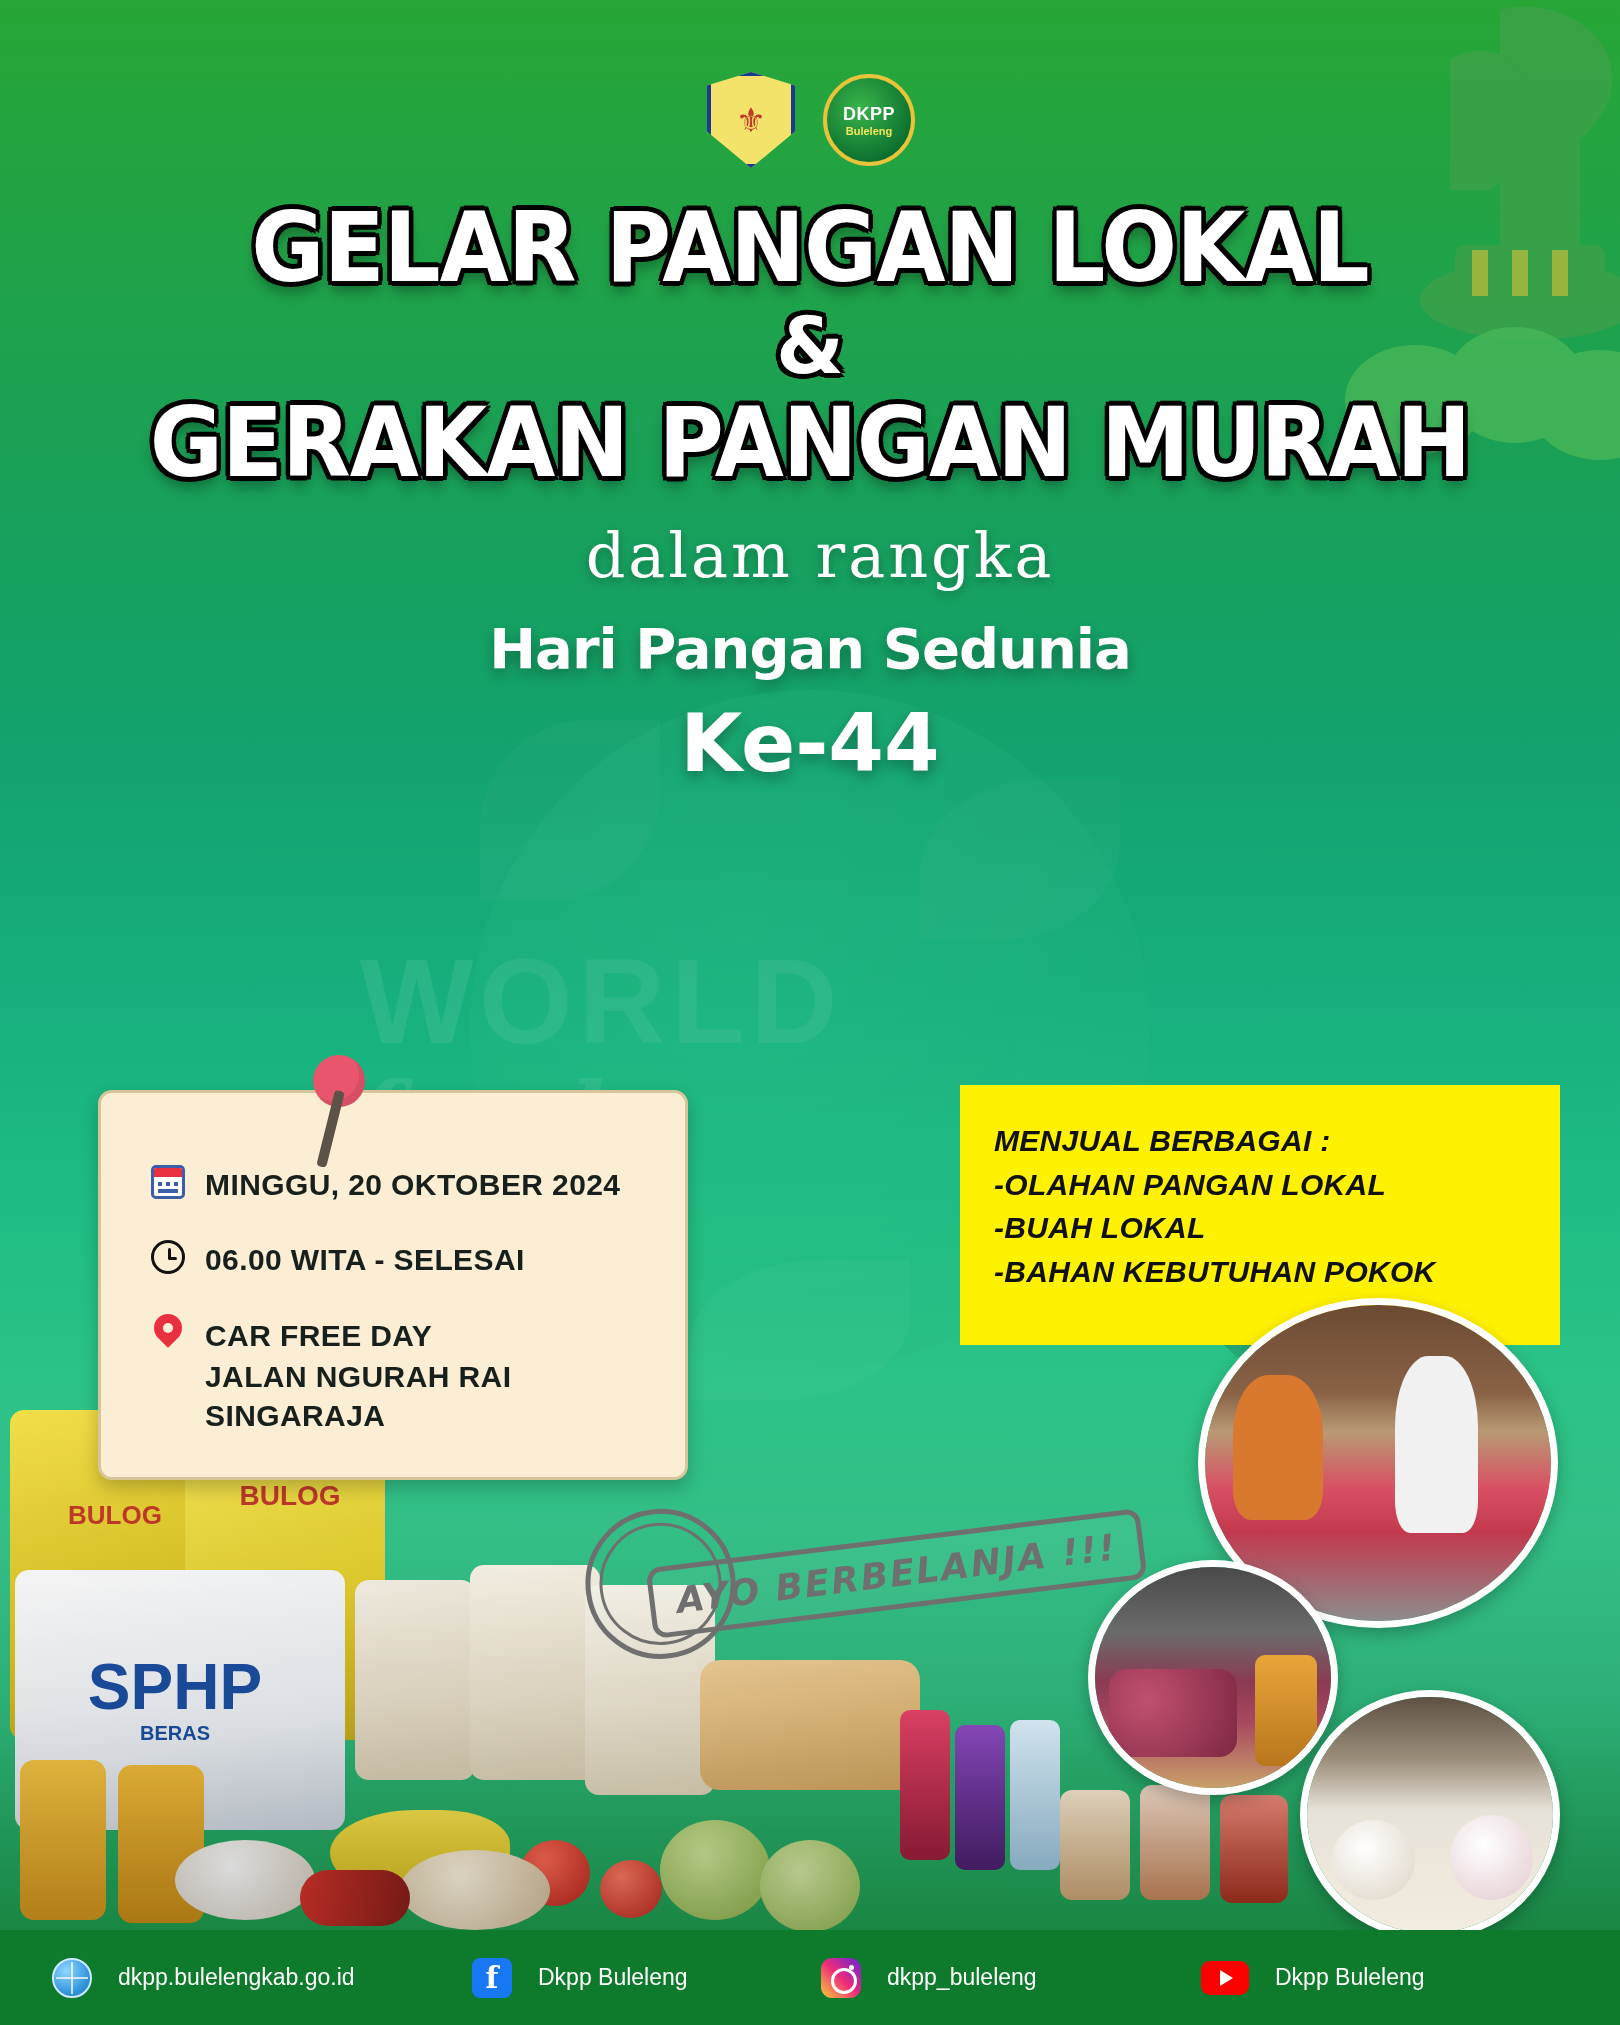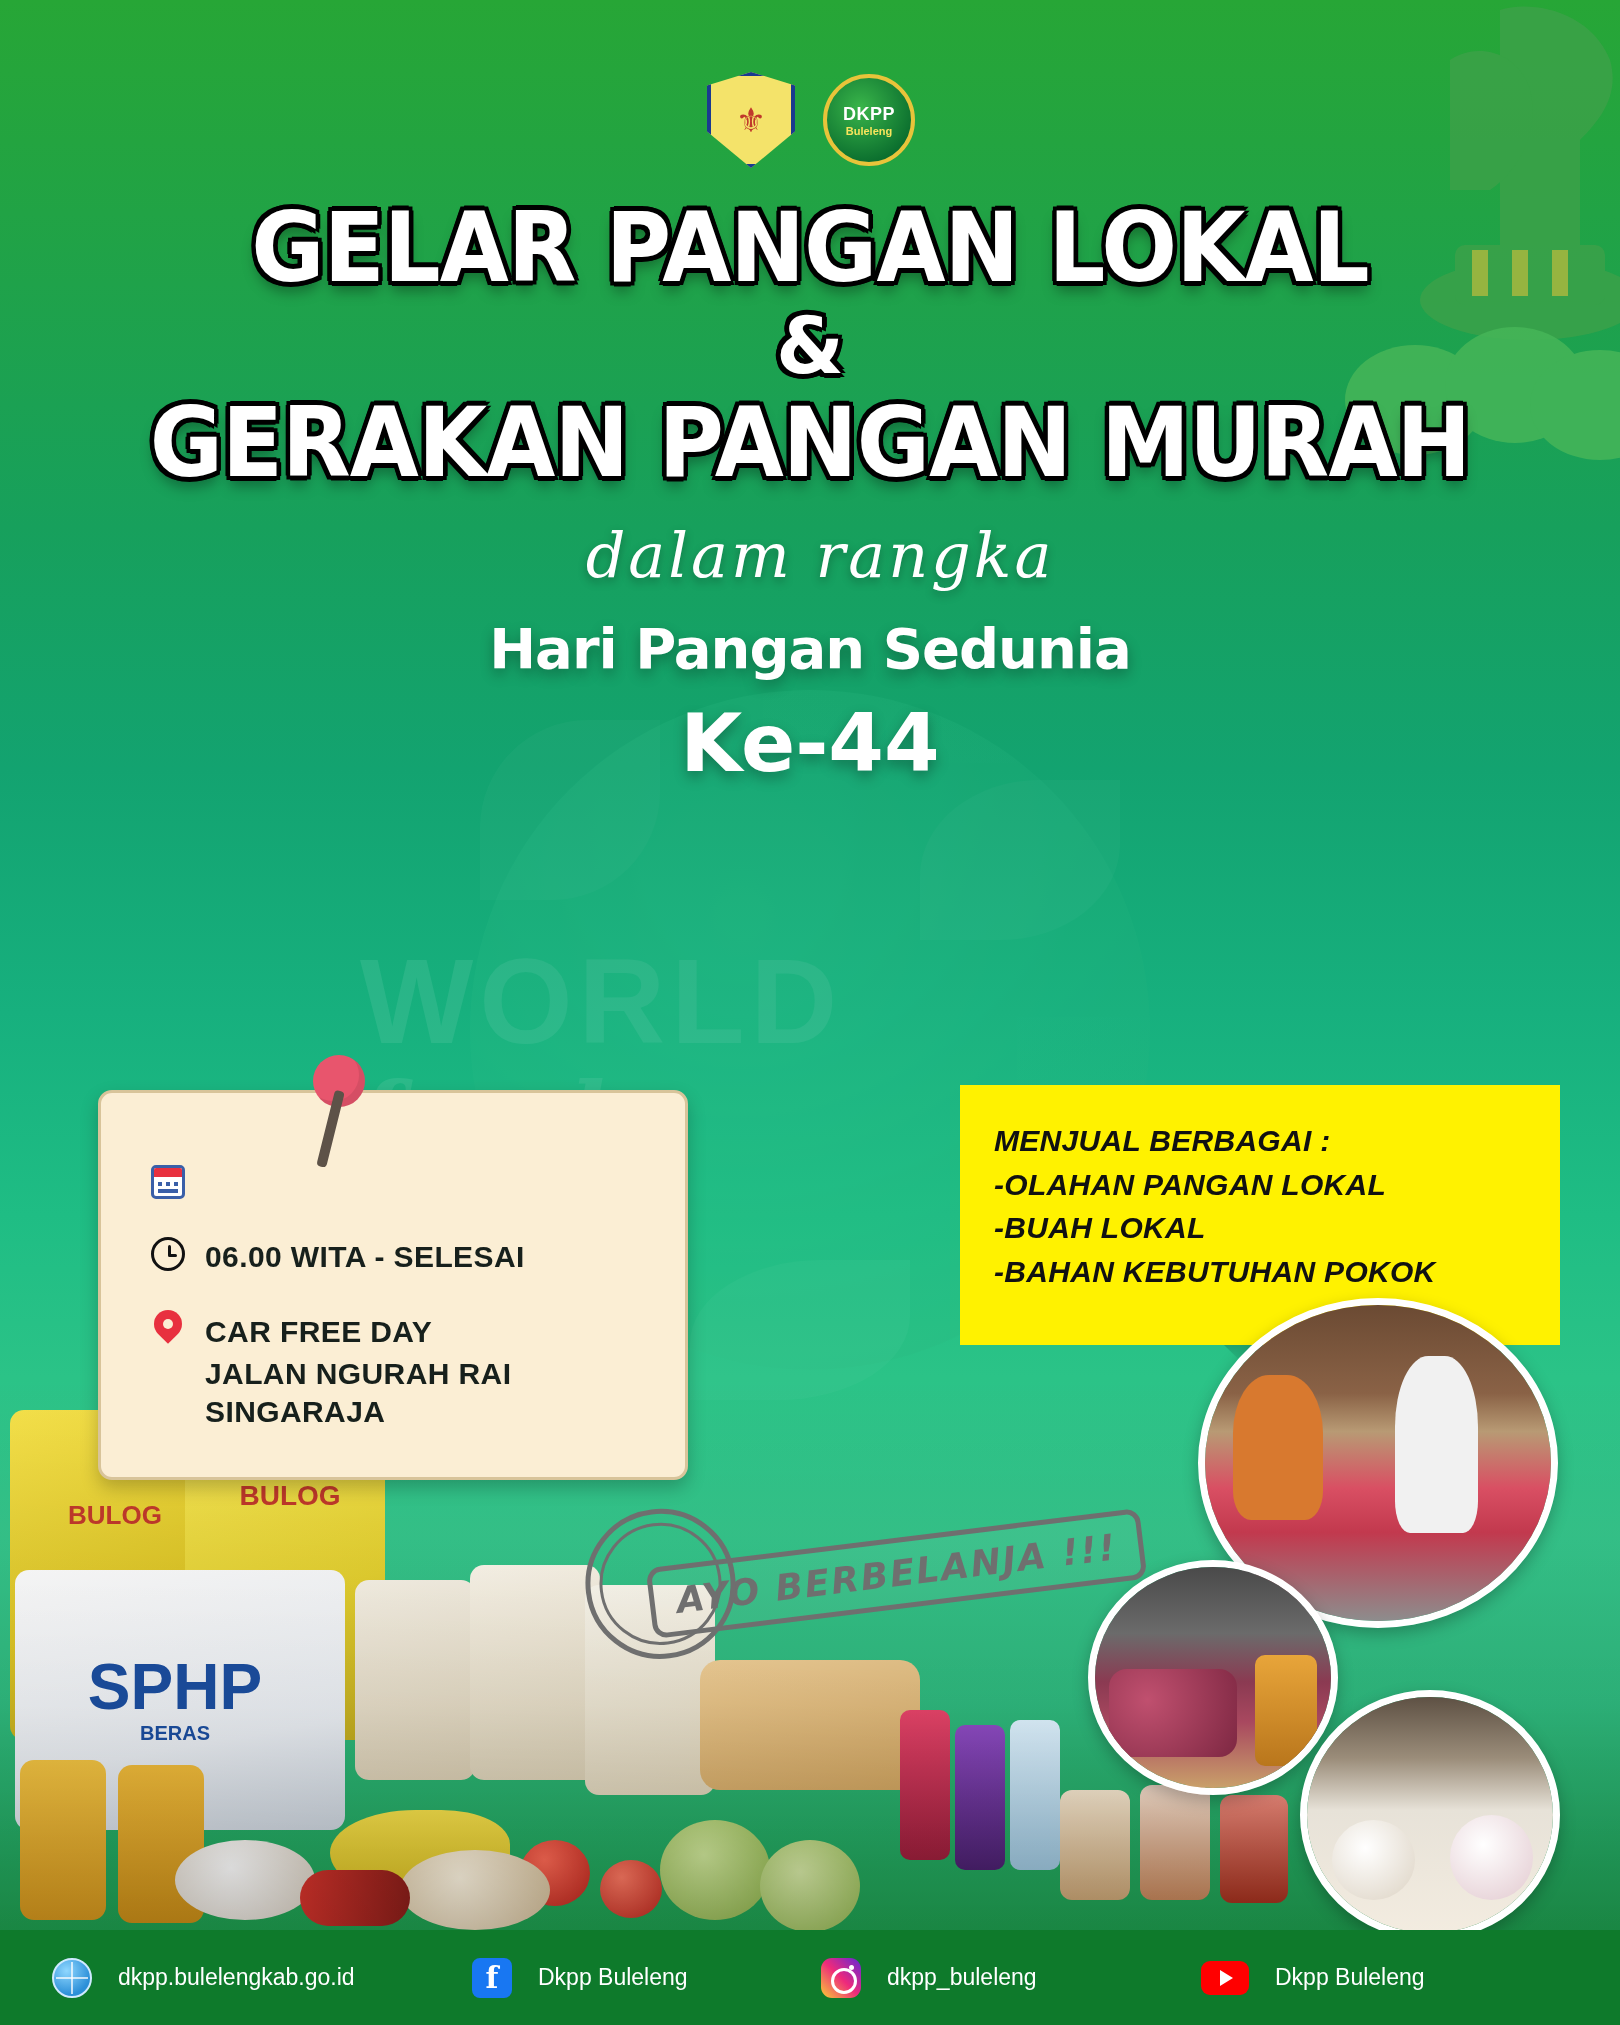--- a/index.html
+++ b/index.html
@@ -115,21 +115,20 @@
   .h-amp {
     font-family: "DejaVu Sans", sans-serif;
     font-weight: bold; color: #fff;
     font-size: 78px; line-height: 1.25;
     text-shadow:
       5px 0 0 #000, -5px 0 0 #000, 0 5px 0 #000, 0 -5px 0 #000,
       4px 4px 0 #000, -4px 4px 0 #000, 4px -4px 0 #000, -4px -4px 0 #000;
   }
   .h-script {
     font-family: "DejaVu Serif", serif;
-    font-style: italic;
     color: #ffffff;
     font-size: 62px;
     letter-spacing: 3px;
     margin-top: 26px;
     text-shadow: 0 4px 10px rgba(0,0,0,.28);
     margin-left: 20px;
   }
   .h-sub {
     font-family: "DejaVu Sans", sans-serif;
     font-weight: bold;
@@ -458,20 +457,21 @@
     <div class="h-sub2">Ke-44</div>
   </div>
 
   <div class="info-card">
     <div class="pin"></div>
 
     <div class="info-row">
       <div class="info-ico">
           <div class="ico-cal"></div>
         </div>
+      <div class="info-text">MINGGU, 20 OKTOBER 2024</div>
     </div>
 
     <div class="info-row">
       <div class="info-ico">
           <div class="ico-clock"></div>
         </div>
       <div class="info-text">06.00 WITA - SELESAI</div>
     </div>
 
     <div class="info-row">

